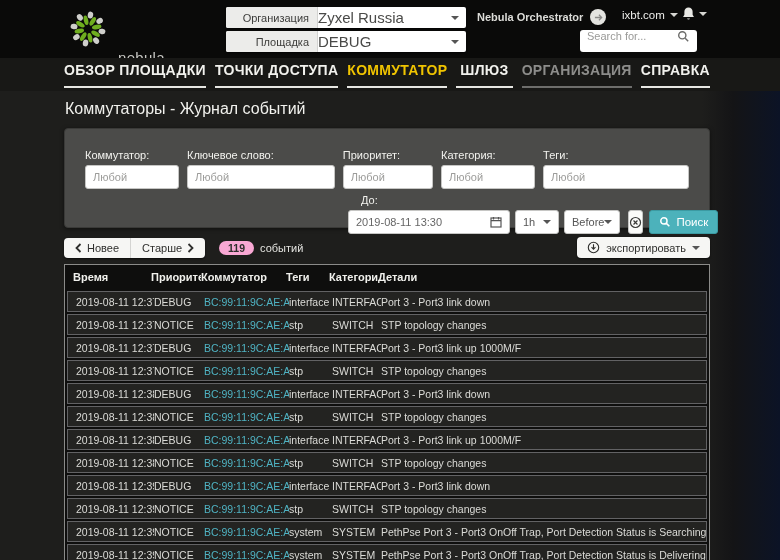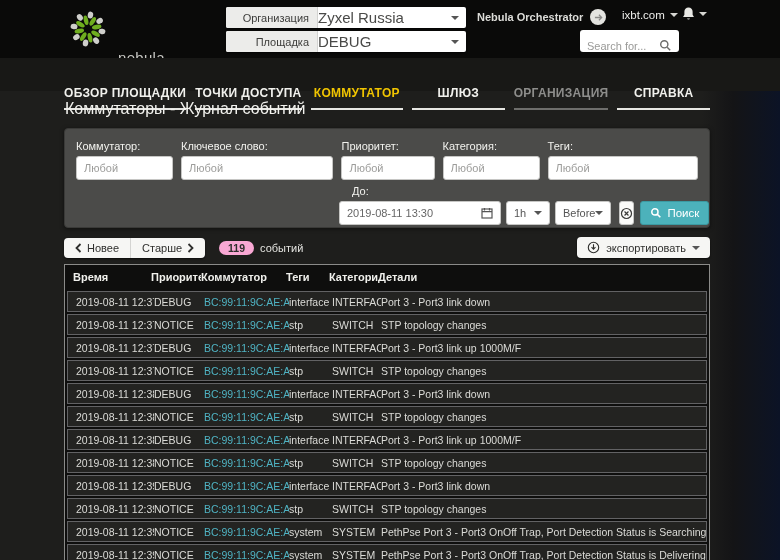--- a/index.html
+++ b/index.html
@@ -17,33 +17,33 @@
   .selrow { display:flex; align-items:stretch; height:21px; margin-bottom:3px; background:#fff; border-radius:2px; overflow:hidden; box-shadow:0 1px 2px rgba(0,0,0,.7); cursor:pointer; }
   .selrow .lab { width:92px; background:#ececea; color:#3c3c3a; font-size:11px; display:flex; align-items:center; justify-content:flex-end; padding-right:8px; border-right:1px solid #d2d2d0; }
   .selrow .val { flex:1; color:#4a4a48; font-size:15px; display:flex; align-items:center; }
   .selrow .car { display:flex; align-items:center; padding-right:7px; }
   .tri { width:0; height:0; border-left:4px solid transparent; border-right:4px solid transparent; border-top:4px solid #555; }
   .tri.light { border-top-color:#d6d6d2; }
   .orch { position:absolute; left:477px; top:9px; display:flex; align-items:center; gap:7px; font-size:11px; color:#dcdcd8;font-weight:bold; }
   .orch-btn { width:16px; height:16px; border-radius:50%; background:#e4e4e0; display:flex; align-items:center; justify-content:center; cursor:pointer; }
   .account { position:absolute; left:622px; top:9px; display:flex; align-items:center; gap:5px; font-size:11.5px; color:#ededea; cursor:pointer; }
   .bellbox { position:absolute; left:681px; top:6px; display:flex; align-items:center; gap:3px; cursor:pointer; }
-  .search { position:absolute; left:580px; top:30px; width:99px; height:22px; background:#fff; border-radius:3px; display:flex; align-items:flex-end; padding:0 7px; }
+  .search { position:absolute; left:580px; top:30px; width:117px; height:22px; background:#fff; border-radius:3px; display:flex; align-items:flex-start; padding:0 7px; }
   .search input { border:0; outline:0; flex:1; font-size:11px; color:#555; min-width:0; background:transparent; }
   .search input::placeholder { color:#9a9a98; }
   
   .navbar { position:absolute; top:58px; left:0; width:780px; height:33px; background:#181816; }
   .tabs { position:absolute; left:64px; top:62px; width:646px; display:flex; gap:9px; }
-  .tab { flex:1; text-align:center; font-size:12px; font-weight:bold; letter-spacing:.3px; color:#f1f1ed; padding-bottom:8px; border-bottom:2px solid #e6e6e2; cursor:pointer; white-space:nowrap;margin-top:24px; }
+  .tab { flex:1; text-align:center; font-size:14px; font-weight:bold; letter-spacing:.3px; color:#f1f1ed; padding-bottom:8px; border-bottom:2px solid #e6e6e2; cursor:pointer; white-space:nowrap; }
   .tab.active { color:#f0c400; }
   .tab.muted { color:#8d8d8b; border-bottom-color:#6e6e6c; }
   
   .page-title { position:absolute; left:65px; top:100px; font-size:16px; color:#f1f1ed; }
   
-  .panel { position:absolute; left:64px; top:128px; width:646px; height:100px; background:#4b4b49; border:1px solid #3a3a38; border-radius:4px; box-shadow:0 1px 4px rgba(0,0,0,.5); padding:11px; }
+  .panel { position:absolute; left:64px; top:128px; width:646px; height:100px; background:#4b4b49; border:1px solid #3a3a38; border-radius:4px; box-shadow:0 1px 4px rgba(0,0,0,.5); padding:20px; }
   .frow1 { display:flex; gap:8px; }
   .ffield label { display:block; font-size:11px; color:#f2f2ee; margin-bottom:4px; }
   .ffield input { width:100%; height:24px; border:1px solid #c6c6c4; border-radius:3px; font-size:11px; color:#555; padding:0 7px; outline:0; }
   .ffield input::placeholder { color:#9c9c9a; }
   .ffield:nth-child(1){ width:98px; } .ffield:nth-child(2){ width:154px; }
   .ffield:nth-child(3){ width:94px; } .ffield:nth-child(4){ width:98px; }
   .ffield:nth-child(5){ width:152px; }
   .frow2 { margin-left:263px; margin-top:5px; }
   .frow2 .lbl { font-size:11px; color:#f2f2ee; margin-bottom:4px;margin-left:13px; }
   .controls { display:flex; align-items:center; }

